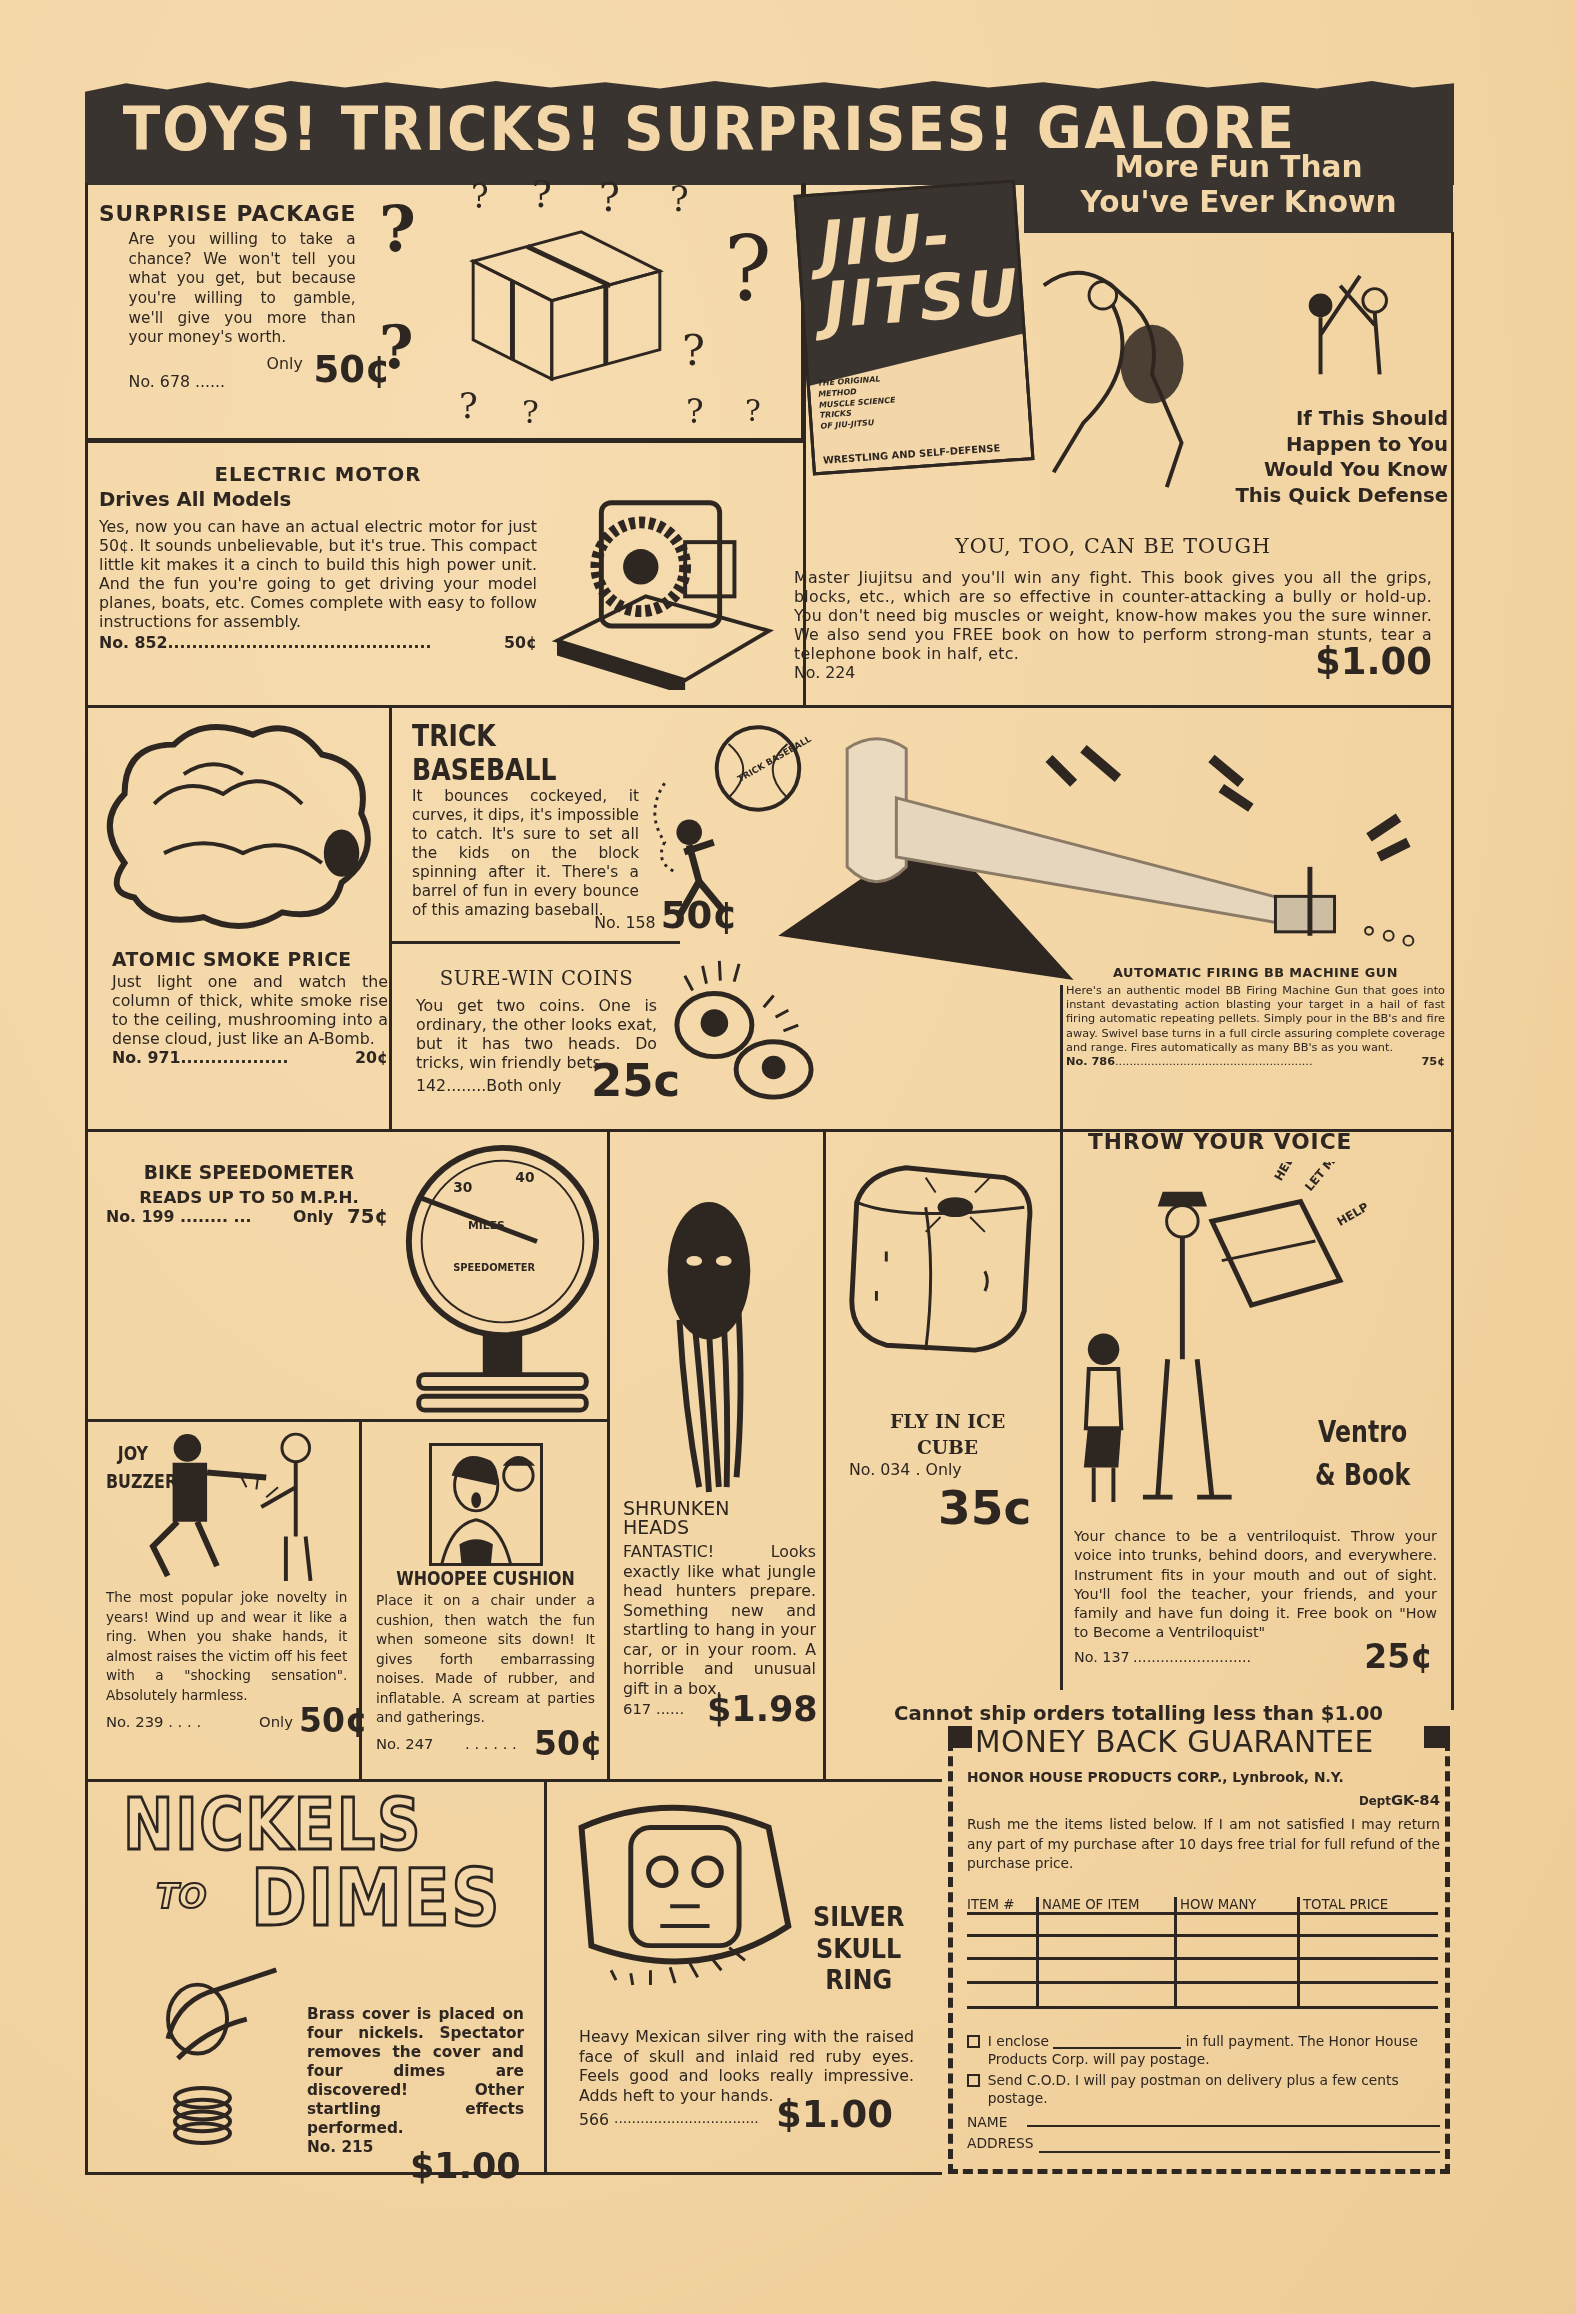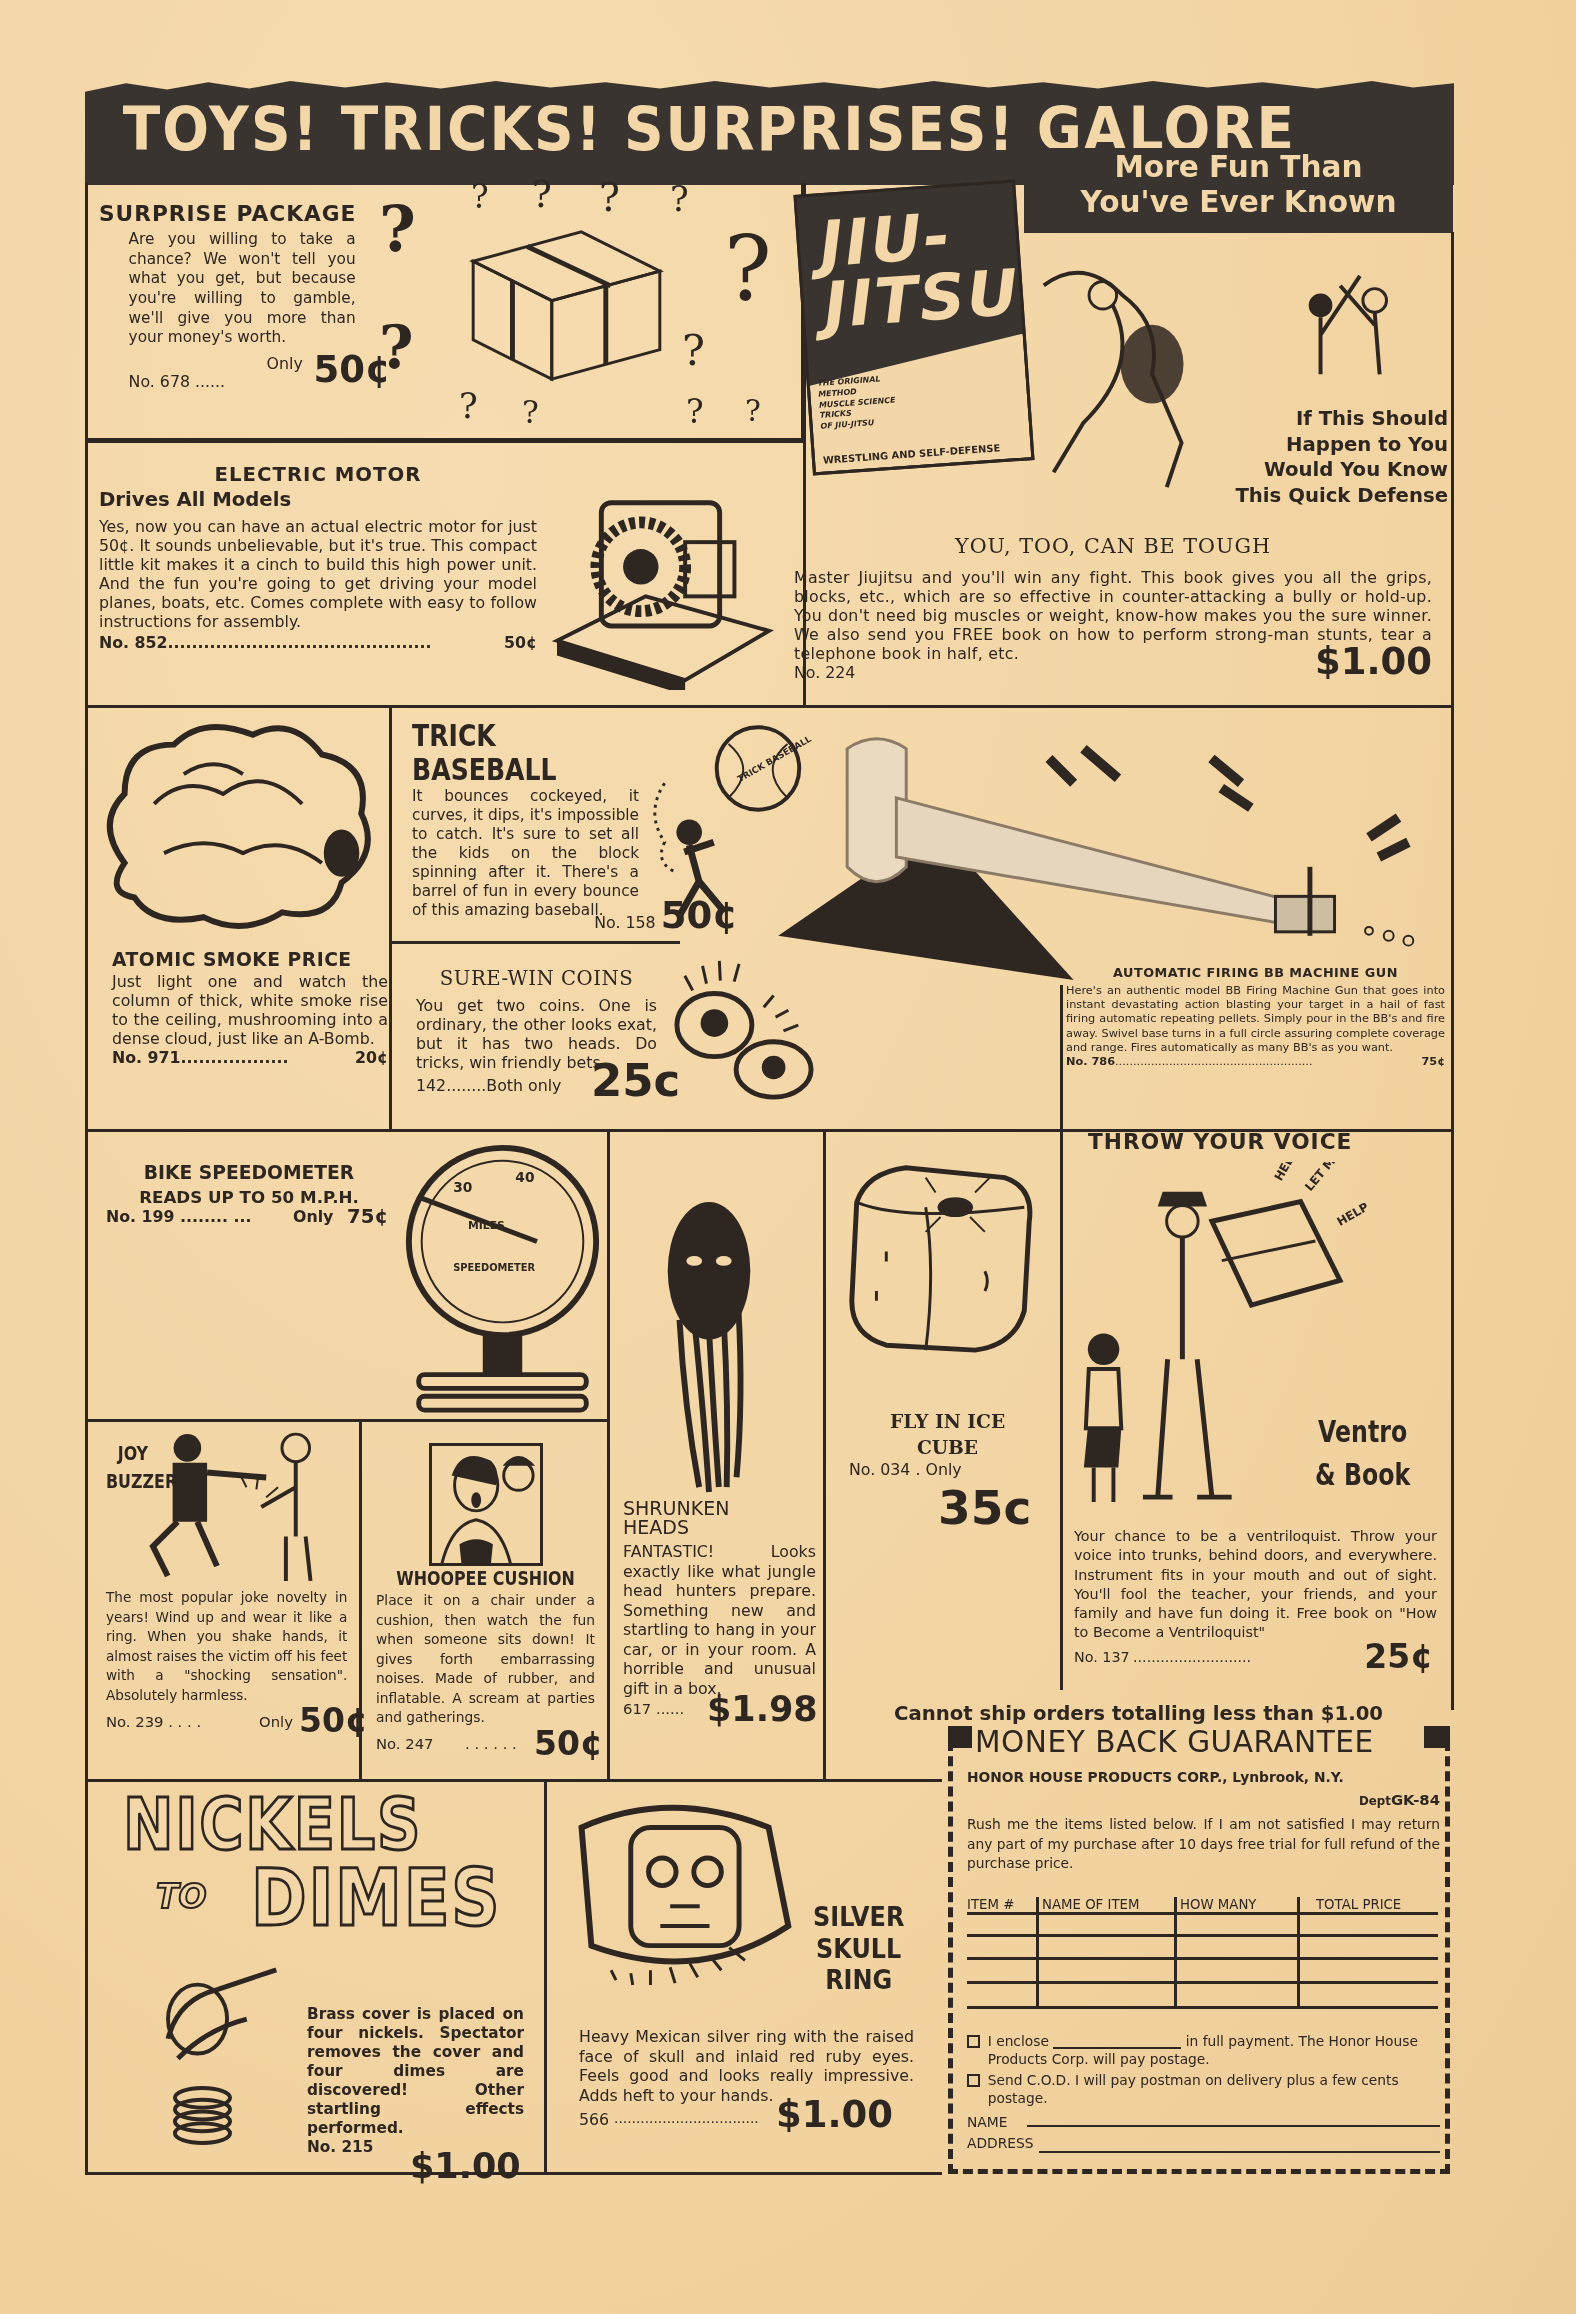--- a/index.html
+++ b/index.html
@@ -427,21 +427,21 @@
   <div class="abs" style="left:967px;top:1769px;width:473px;font-weight:bold;font-size:13.8px;white-space:nowrap">HONOR HOUSE PRODUCTS CORP., Lynbrook, N.Y.</div>
   <div class="abs" style="left:1359px;top:1791px;font-weight:bold;font-size:14.8px;white-space:nowrap">
     <span style="font-size:11.8px">Dept</span><span>GK-84</span>
   </div>
   <div class="abs" style="left:967px;top:1815px;width:473px;font-size:13.8px;line-height:19.7px;text-align:justify">Rush me the items listed below. If I am not satisfied I may return any part of my purchase after 10 days free trial for full refund of the purchase price.</div>
   <div class="abs" style="left:967px;top:1897px;width:471px">
     <div style="display:flex;font-size:13.3px;white-space:nowrap;border-bottom:3px solid #2e2620">
       <div style="width:69px">ITEM #</div>
       <div style="width:138px;border-left:3px solid #2e2620;padding-left:3px">NAME OF ITEM</div>
       <div style="width:123px;border-left:3px solid #2e2620;padding-left:3px">HOW MANY</div>
-      <div style="flex:1;border-left:3px solid #2e2620;padding-left:16px">TOTAL PRICE</div>
+      <div style="flex:1;border-left:3px solid #2e2620;padding-left:3px">TOTAL PRICE</div>
     </div>
     <div style="display:flex;height:21.7px;border-bottom:3px solid #2e2620">
       <div style="width:69px"></div>
       <div style="width:138px;border-left:3px solid #2e2620"></div>
       <div style="width:123px;border-left:3px solid #2e2620"></div>
       <div style="flex:1;border-left:3px solid #2e2620"></div>
     </div>
     <div style="display:flex;height:23.6px;border-bottom:3px solid #2e2620">
       <div style="width:69px"></div>
       <div style="width:138px;border-left:3px solid #2e2620"></div>

